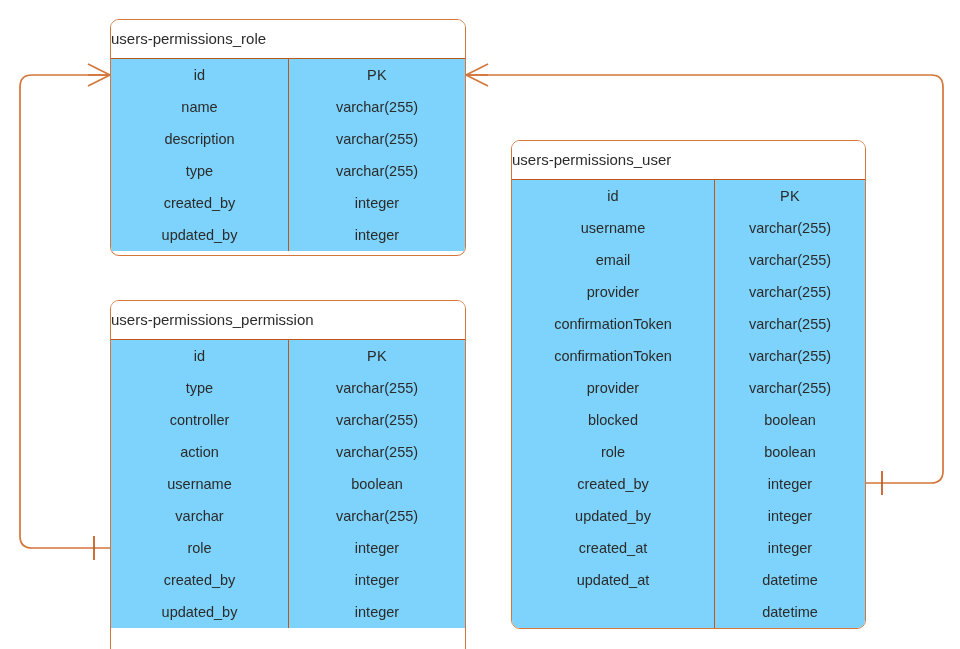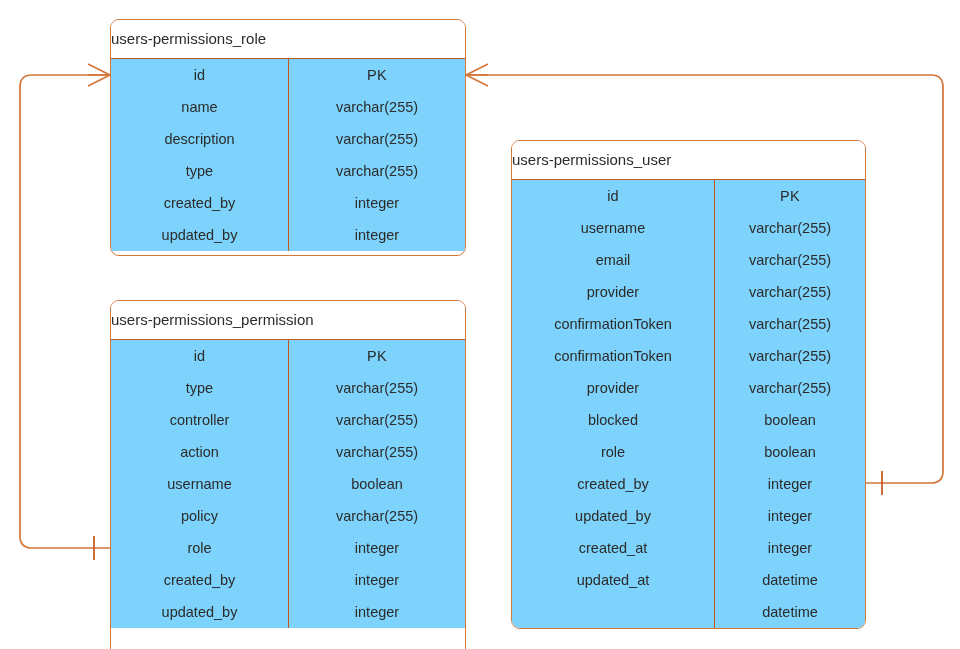--- a/index.html
+++ b/index.html
@@ -125,21 +125,21 @@
       </div>
       <div class="entity" style="left: 110px; top: 300px; width: 356px; height: 387px;">
         <div class="entity-title">users-permissions_permission</div>
         <div class="entity-body">
           <div class="col col-name" style="width: 178px;">
             <div class="cell">id</div>
             <div class="cell">type</div>
             <div class="cell">controller</div>
             <div class="cell">action</div>
             <div class="cell">username</div>
-            <div class="cell">policy</div>
+            <div class="cell">varchar</div>
             <div class="cell">role</div>
             <div class="cell">created_by</div>
             <div class="cell">updated_by</div>
           </div>
           <div class="col col-type">
             <div class="cell pk">PK</div>
             <div class="cell">varchar(255)</div>
             <div class="cell">varchar(255)</div>
             <div class="cell">varchar(255)</div>
             <div class="cell">boolean</div>

